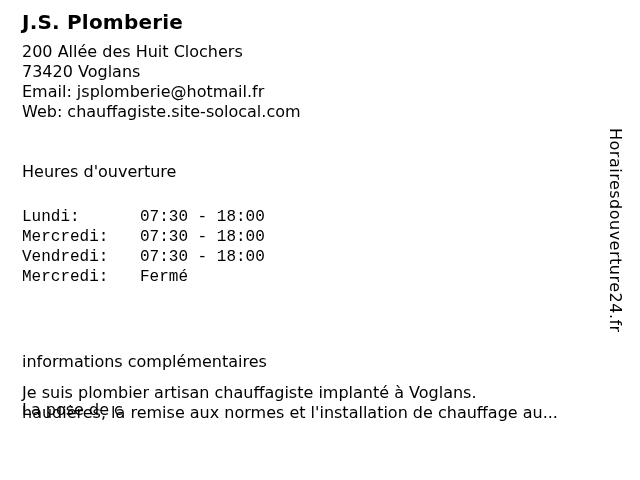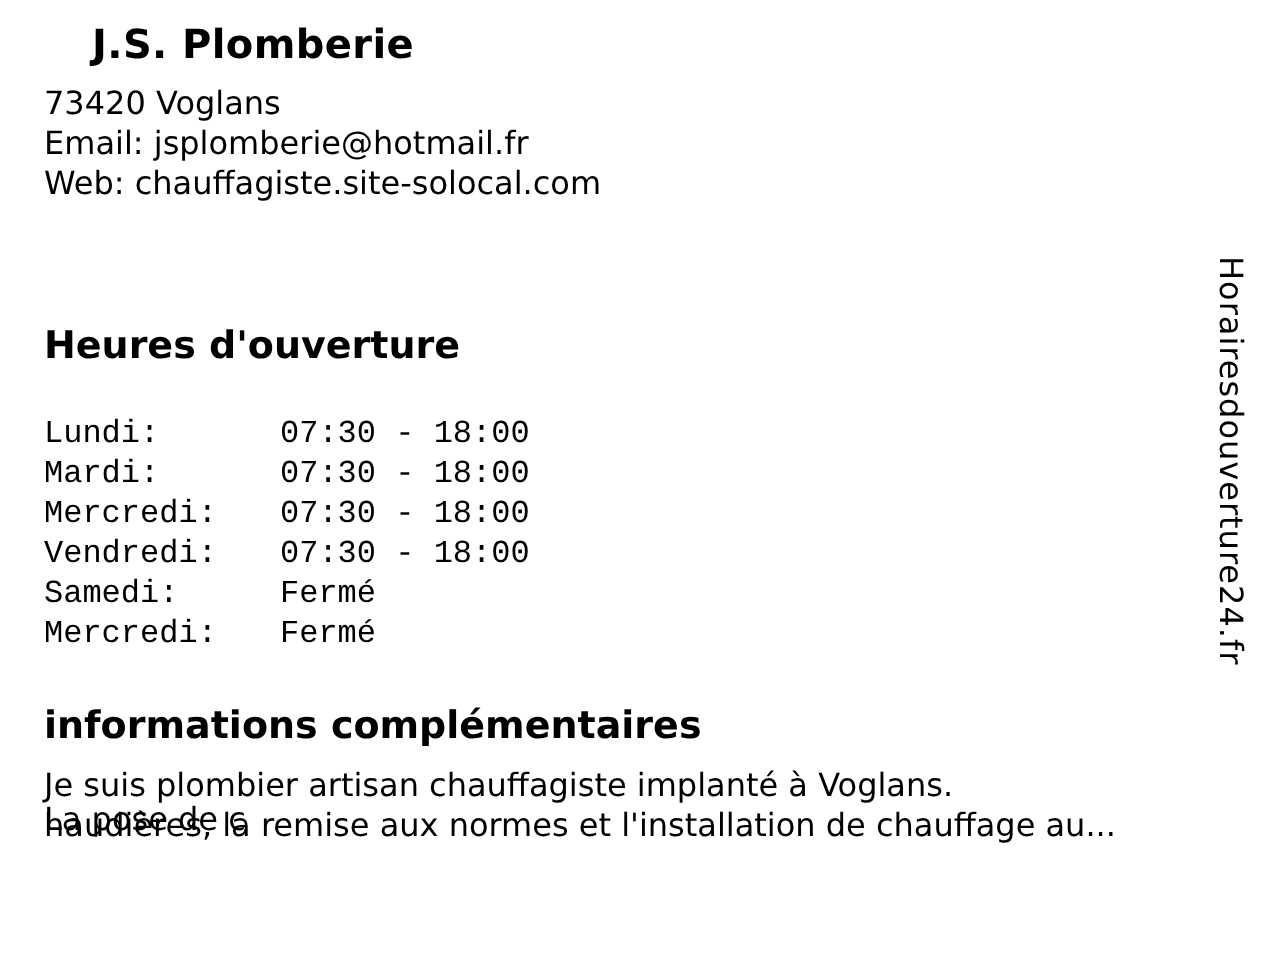--- a/index.html
+++ b/index.html
@@ -17,32 +17,31 @@
     font-size: 16px;
   }
   .abs { position: absolute; white-space: nowrap; }
 
   .business-title {
     left: 22px;
     top: 10px;
     font-size: 20px;
     font-weight: bold;
     letter-spacing: 0.2px;
-    margin-left: 24px;
   }
 
   .address-block {
     left: 22px;
     top: 42px;
     line-height: 20px;
   }
 
   .section-heading {
-    font-size: 19px;
-    font-weight: bold;
+    font-size: 16px;
+    font-weight: normal;
   }
   .hours-heading { left: 22px; top: 162px; }
 
   .hours-table {
     left: 22px;
     top: 207px;
     line-height: 20px;
     font-family: Liberation Mono, monospace;
   }
   .hours-row .day {
@@ -64,42 +63,37 @@
     font-size: 16px;
     letter-spacing: 0.5px;
   }
 </style>
 </head>
 <body>
 
 <div class="abs business-title">J.S. Plomberie</div>
 
 <div class="abs address-block">
+  <div>200 Allée des Huit Clochers</div>
   <div>73420 Voglans</div>
   <div>Email: jsplomberie@hotmail.fr</div>
   <div>Web: chauffagiste.site-solocal.com</div>
 </div>
 
 <div class="abs section-heading hours-heading">Heures d'ouverture</div>
 
 <div class="abs hours-table">
   <div class="hours-row">
     <span class="day">Lundi:</span><span class="time">07:30 - 18:00</span>
   </div>
   <div class="hours-row">
-    <span class="day">Mardi:</span><span class="time">07:30 - 18:00</span>
-  </div>
-  <div class="hours-row">
     <span class="day">Mercredi:</span><span class="time">07:30 - 18:00</span>
   </div>
   <div class="hours-row">
     <span class="day">Vendredi:</span><span class="time">07:30 - 18:00</span>
-  </div>
-  <div class="hours-row">
-    <span class="day">Samedi:</span><span class="time">Fermé</span>
   </div>
   <div class="hours-row">
     <span class="day">Mercredi:</span><span class="time">Fermé</span>
   </div>
 </div>
 
 <div class="abs section-heading info-heading">informations complémentaires</div>
 
 <div class="abs info-line1">Je suis plombier artisan chauffagiste implanté à Voglans.</div>
 

